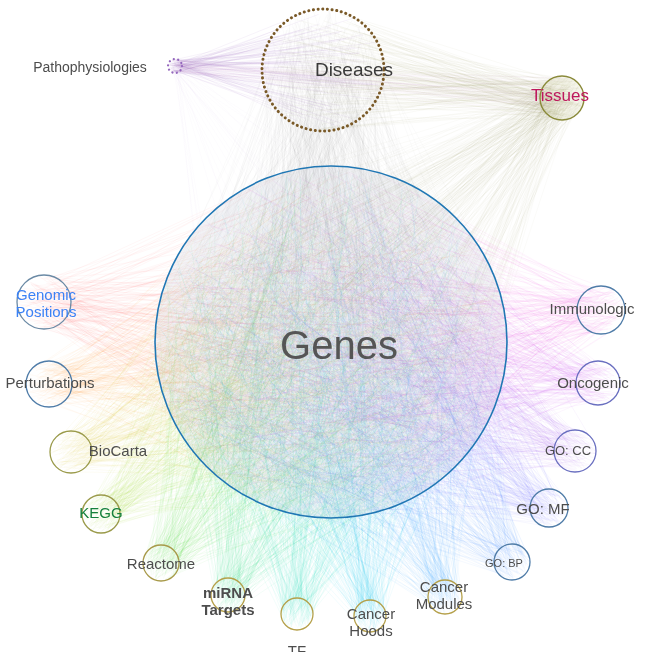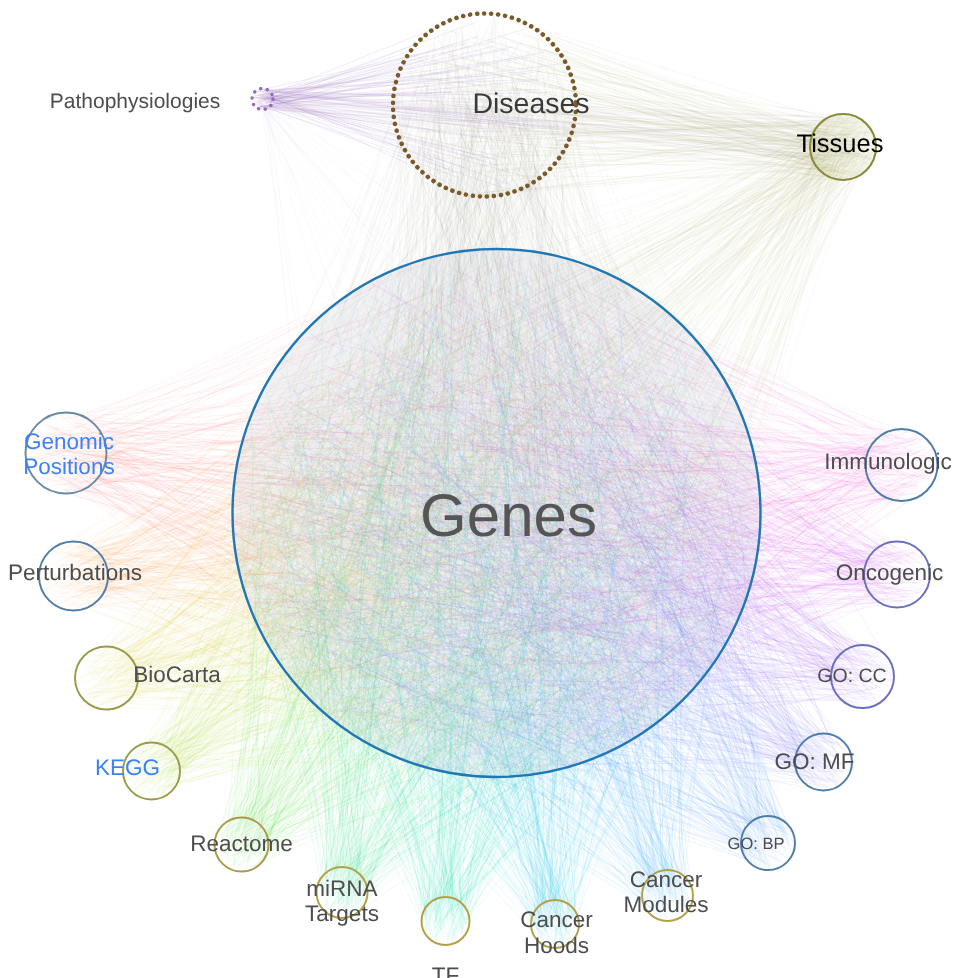--- a/index.html
+++ b/index.html
@@ -3434,28 +3434,28 @@
       <circle cx="512" cy="562" r="18" fill="rgba(255,255,255,0.2)" stroke="#4f7ca8" stroke-width="1.3"></circle>
       <circle cx="549" cy="508" r="19" fill="rgba(255,255,255,0.2)" stroke="#4f7ca8" stroke-width="1.3"></circle>
       <circle cx="575" cy="451" r="21" fill="rgba(255,255,255,0.2)" stroke="#6a6fc0" stroke-width="1.3"></circle>
       <circle cx="598" cy="383" r="22" fill="rgba(255,255,255,0.2)" stroke="#6a6fc0" stroke-width="1.3"></circle>
       <circle cx="601" cy="310" r="24" fill="rgba(255,255,255,0.2)" stroke="#4f7ca8" stroke-width="1.3"></circle>
     </svg>
   <div id="labels">
       <div class="nlabel" style="left: 339px; top: 345px; font-size: 40px; color: rgb(85, 85, 85);">Genes</div>
       <div class="nlabel" style="left: 326px; top: 70px; font-size: 19px; color: rgb(58, 58, 58); margin-left: 28px;">Diseases</div>
       <div class="nlabel" style="left: 90px; top: 68px; font-size: 14px; color: rgb(77, 77, 77);">Pathophysiologies</div>
-      <div class="nlabel" style="left: 560px; top: 96px; font-size: 17px; color: #000000;">Tissues</div>
+      <div class="nlabel" style="left: 560px; top: 96px; font-size: 17px; color: #be185d;">Tissues</div>
       <div class="nlabel" style="left: 46px; top: 304px; font-size: 15px; color: #3b82f6;">Genomic
 Positions</div>
       <div class="nlabel" style="left: 50px; top: 383px; font-size: 15px; color: rgb(77, 77, 77);">Perturbations</div>
       <div class="nlabel" style="left: 74px; top: 451px; font-size: 15px; color: rgb(77, 77, 77); margin-left: 44px;">BioCarta</div>
-      <div class="nlabel" style="left: 85px; top: 513px; font-size: 15px; color: #3b82f6; text-align: right;">KEGG</div>
+      <div class="nlabel" style="left: 101px; top: 513px; font-size: 15px; color: #15803d; text-align: right;">KEGG</div>
       <div class="nlabel" style="left: 161px; top: 564px; font-size: 15px; color: rgb(77, 77, 77); text-align: center;">Reactome</div>
-      <div class="nlabel" style="left: 228px; top: 602px; font-size: 15px; color: rgb(77, 77, 77);">miRNA
+      <div class="nlabel" style="left: 228px; top: 602px; font-size: 15px; color: rgb(77, 77, 77); font-weight: bold;">miRNA
 Targets</div>
       <div class="nlabel" style="left: 297px; top: 660px; font-size: 15px; color: rgb(77, 77, 77);">TF
 Targets</div>
       <div class="nlabel" style="left: 371px; top: 623px; font-size: 15px; color: rgb(77, 77, 77);">Cancer
 Hoods</div>
       <div class="nlabel" style="left: 444px; top: 596px; font-size: 15px; color: rgb(77, 77, 77);">Cancer
 Modules</div>
       <div class="nlabel" style="left: 504px; top: 563px; font-size: 11px; color: rgb(77, 77, 77);">GO: BP</div>
       <div class="nlabel" style="left: 543px; top: 509px; font-size: 15px; color: rgb(77, 77, 77);">GO: MF</div>
       <div class="nlabel" style="left: 568px; top: 451px; font-size: 13px; color: rgb(77, 77, 77);">GO: CC</div>

